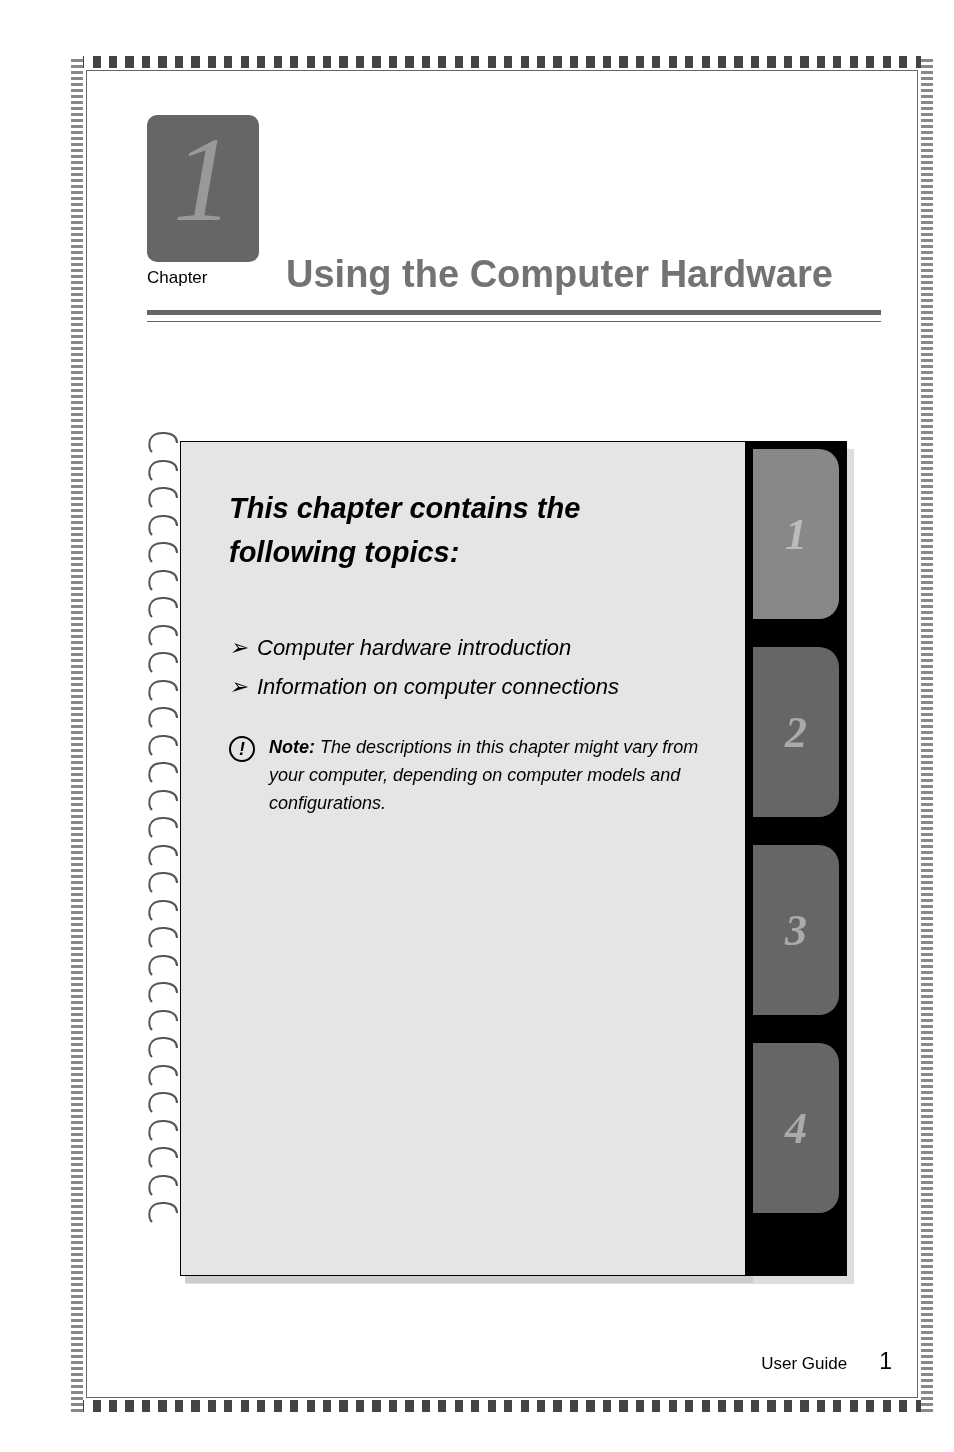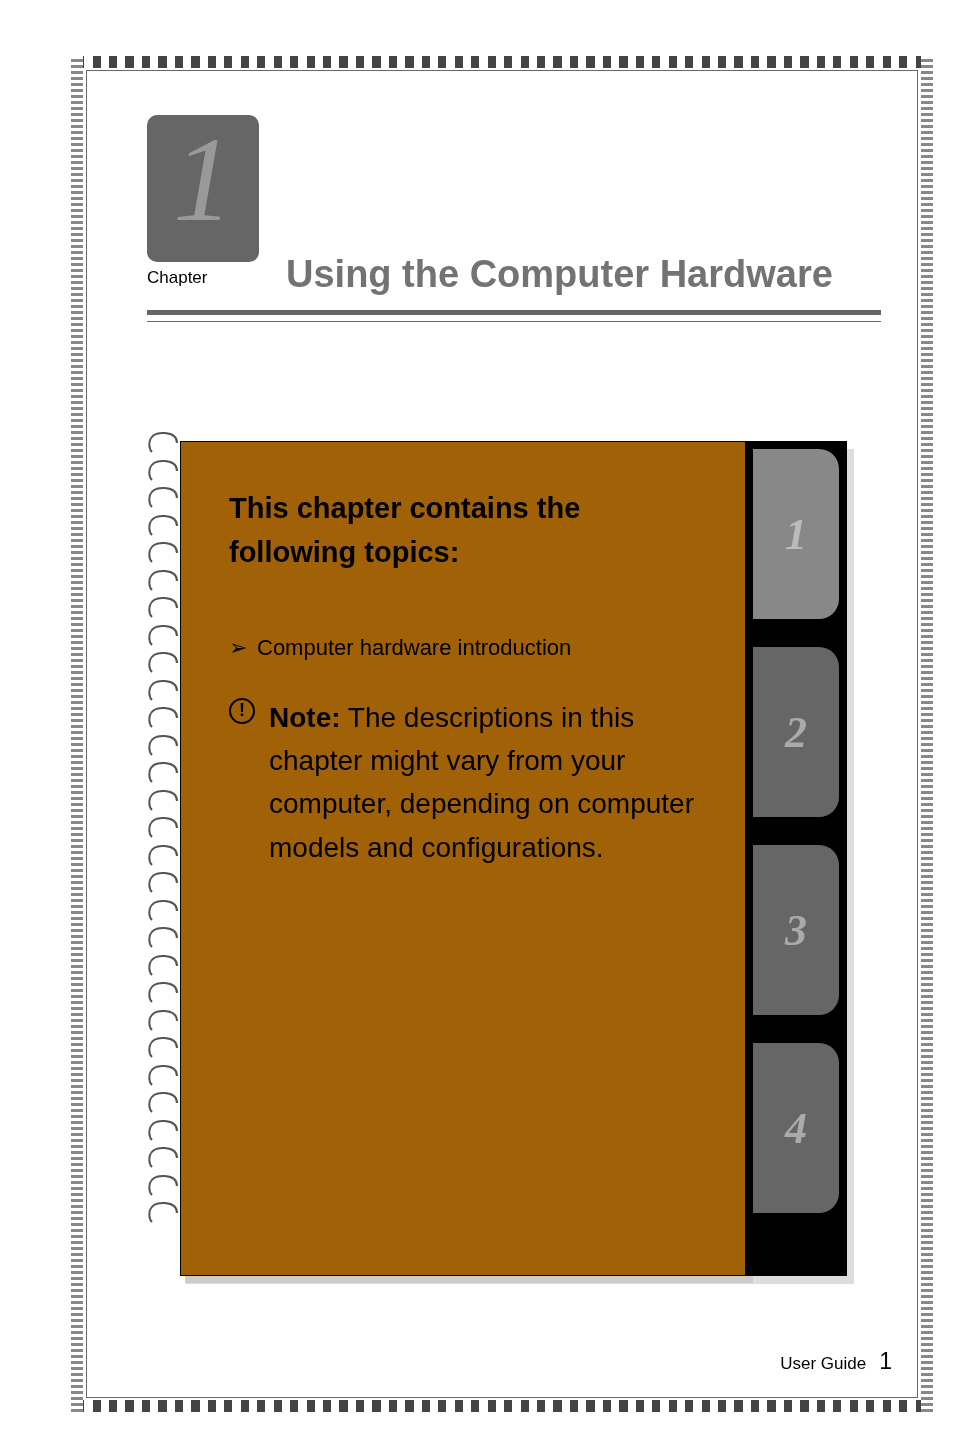--- a/index.html
+++ b/index.html
@@ -138,22 +138,23 @@
     }
     
     .content-box {
       position: absolute;
       top: 441px;
       left: 180px;
       width: 565px;
       height: 835px;
       border: 1px solid #000;
       border-right: none;
-      background: #a16207;
+      background: #e5e5e5;
       padding: 45px 38px 40px 48px;
+      font-style: italic;
     }
     
     .content-box::after {
       content: "";
       position: absolute;
       left: 4px;
       right: -8px;
       bottom: -8px;
       height: 8px;
       background: #ccc;
@@ -213,21 +214,21 @@
       border-radius: 50%;
       display: flex;
       align-items: center;
       justify-content: center;
       font-size: 18px;
       font-weight: 700;
       margin-top: 2px;
     }
     
     .note-text {
-      font-size: 28px;
+      font-size: 18px;
       line-height: 1.55;
       color: #000;
     }
     
     .note-label {
       font-weight: 700;
     }
     
     .tab-strip {
       position: absolute;
@@ -270,21 +271,21 @@
     .tab.active .tab-num {
       color: #bbb;
     }
     
     .footer {
       position: absolute;
       bottom: 77px;
       right: 62px;
       display: flex;
       align-items: baseline;
-      gap: 13px;
+      gap: 32px;
     }
     
     .footer-label {
       font-size: 17px;
       color: #000;
     }
     
     .footer-page {
       font-size: 23px;
       color: #000;
@@ -398,20 +399,21 @@
         <path d="M 5 22 Q 1 18 3 10 Q 6 2 18 3 Q 30 4 30 13" fill="none" stroke="#555" stroke-width="2"></path>
       </svg></div>
 </div>
 
 <div class="content-shadow"></div>
 
 <div class="content-box">
   <div class="content-heading">This chapter contains the following topics:</div>
   <ul class="topic-list">
     <li class="topic-item">Computer hardware introduction</li>
+    <li class="topic-item">Information on computer connections</li>
   </ul>
   <div class="note-block">
     <div class="note-icon">!</div>
     <div class="note-text">
       <span class="note-label">Note:</span><span> The descriptions in this chapter might vary from your computer, depending on computer models and configurations.</span>
     </div>
   </div>
 </div>
 
 <div class="tab-strip">

